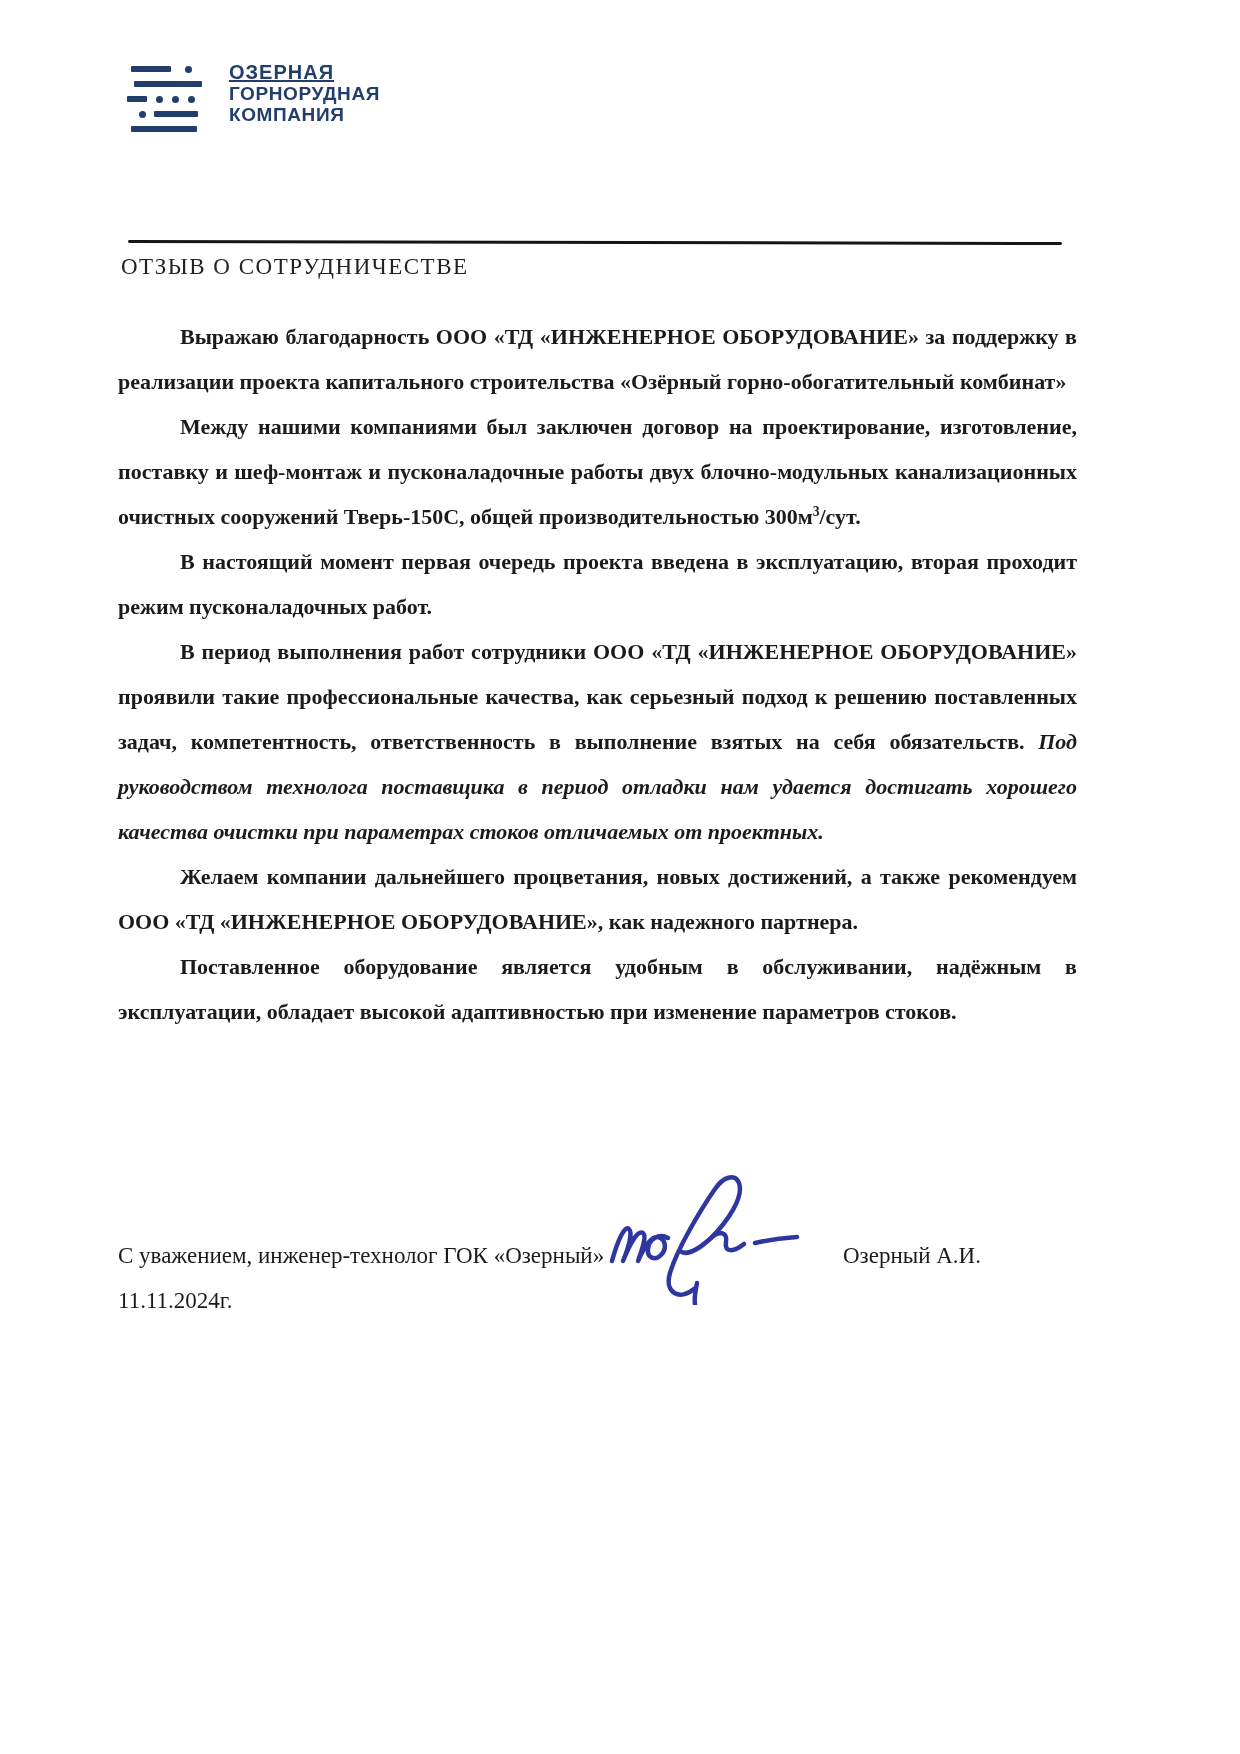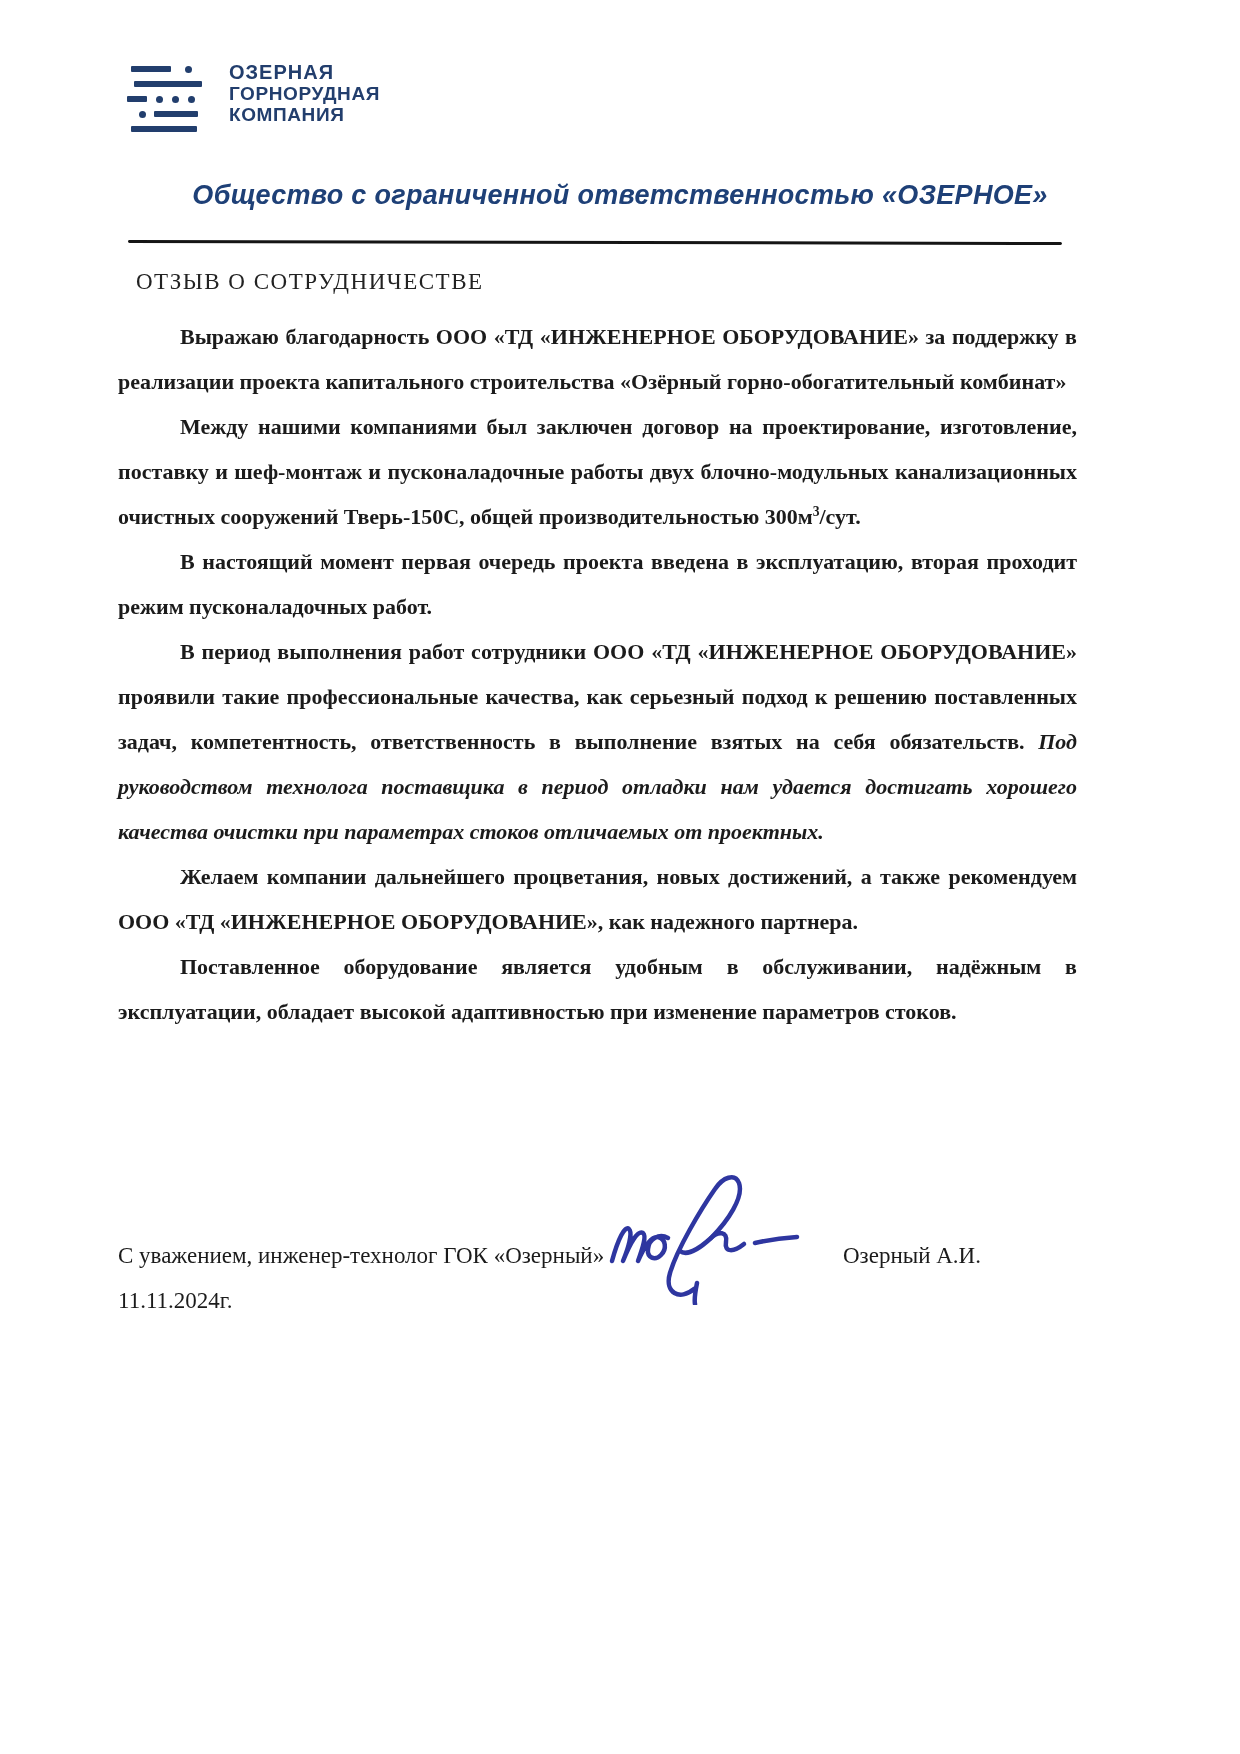--- a/index.html
+++ b/index.html
@@ -12,38 +12,38 @@
     color:#1b1b1b;
   }
 
   
   .logo{position:absolute;left:127px;top:62px;display:flex;align-items:flex-start;}
   .logo-mark{width:80px;padding-top:4px;}
   .lrow{display:flex;align-items:center;height:6px;margin-bottom:9px;}
   .bar{height:6px;background:#223e6d;border-radius:1px;}
   .ldot{width:7px;height:7px;border-radius:50%;background:#223e6d;flex:0 0 auto;}
   .logo-text{margin-left:22px;font-family:"Liberation Sans", sans-serif;color:#223e6d;}
-  .logo-line1{font-size:20px;font-weight:800;letter-spacing:1px;line-height:21px;}
+  .logo-line1{font-size:20px;font-weight:800;letter-spacing:1px;line-height:21px;text-decoration:underline;}
   .logo-line2,.logo-line3{font-size:19px;font-weight:600;letter-spacing:0.6px;line-height:21px;}
 
   .company-title{
     position:absolute;left:25px;top:180px;width:1190px;
     text-align:center;
     font-family:"Liberation Sans", sans-serif;
     font-weight:700;font-style:italic;
     font-size:27px;color:#1e4077;letter-spacing:0.3px;
   }
   .rule{
     position:absolute;left:128px;top:241px;width:934px;height:3px;
     background:#151515;transform:rotate(0.12deg);border-radius:2px;
   }
 
   
   .doc-title{
-    position:absolute;left:118px;top:251px;margin:18px;
+    position:absolute;left:118px;top:251px;margin:3px;
     font-size:23px;font-weight:400;letter-spacing:1.5px;color:#222;
   }
   .body-text{
     position:absolute;left:118px;top:314px;width:959px;
     font-size:22px;line-height:45px;text-align:justify;
   }
   .body-text p{margin:0;text-indent:62px;font-weight:bold;}
   .seg-italic{font-style:italic;}
   sup{font-size:62%;line-height:0;vertical-align:super;}
 
@@ -81,21 +81,20 @@
           <span class="bar" style="margin-left:4px;width:66px"></span>
         </div>
     </div>
     <div class="logo-text">
       <div class="logo-line1">ОЗЕРНАЯ</div>
       <div class="logo-line2">ГОРНОРУДНАЯ</div>
       <div class="logo-line3">КОМПАНИЯ</div>
     </div>
   </div>
 
-  <div class="company-title">Общество с ограниченной ответственностью «ОЗЕРНОЕ»</div>
   <div class="rule"></div>
 
   <h1 class="doc-title">ОТЗЫВ О СОТРУДНИЧЕСТВЕ</h1>
 
   <div class="body-text">
     <p><span>Выражаю благодарность ООО «ТД «ИНЖЕНЕРНОЕ ОБОРУДОВАНИЕ» за поддержку в реализации проекта капитального строительства «Озёрный горно-обогатительный комбинат»</span></p>
     <p><span>Между нашими компаниями был заключен договор на проектирование, изготовление, поставку и шеф-монтаж и пусконаладочные работы двух блочно-модульных канализационных очистных сооружений Тверь-150С, общей производительностью 300м</span><sup>3</sup><span>/сут.</span></p>
     <p><span>В настоящий момент первая очередь проекта введена в эксплуатацию, вторая проходит режим пусконаладочных работ.</span></p>
     <p><span>В период выполнения работ сотрудники ООО «ТД «ИНЖЕНЕРНОЕ ОБОРУДОВАНИЕ» проявили такие профессиональные качества, как серьезный подход к решению поставленных задач, компетентность, ответственность в выполнение взятых на себя обязательств. </span><span class="seg-italic">Под руководством технолога поставщика в период отладки нам удается достигать хорошего качества очистки при параметрах стоков отличаемых от проектных.</span></p>
     <p><span>Желаем компании дальнейшего процветания, новых достижений, а также рекомендуем ООО «ТД «ИНЖЕНЕРНОЕ ОБОРУДОВАНИЕ», как надежного партнера.</span></p>

